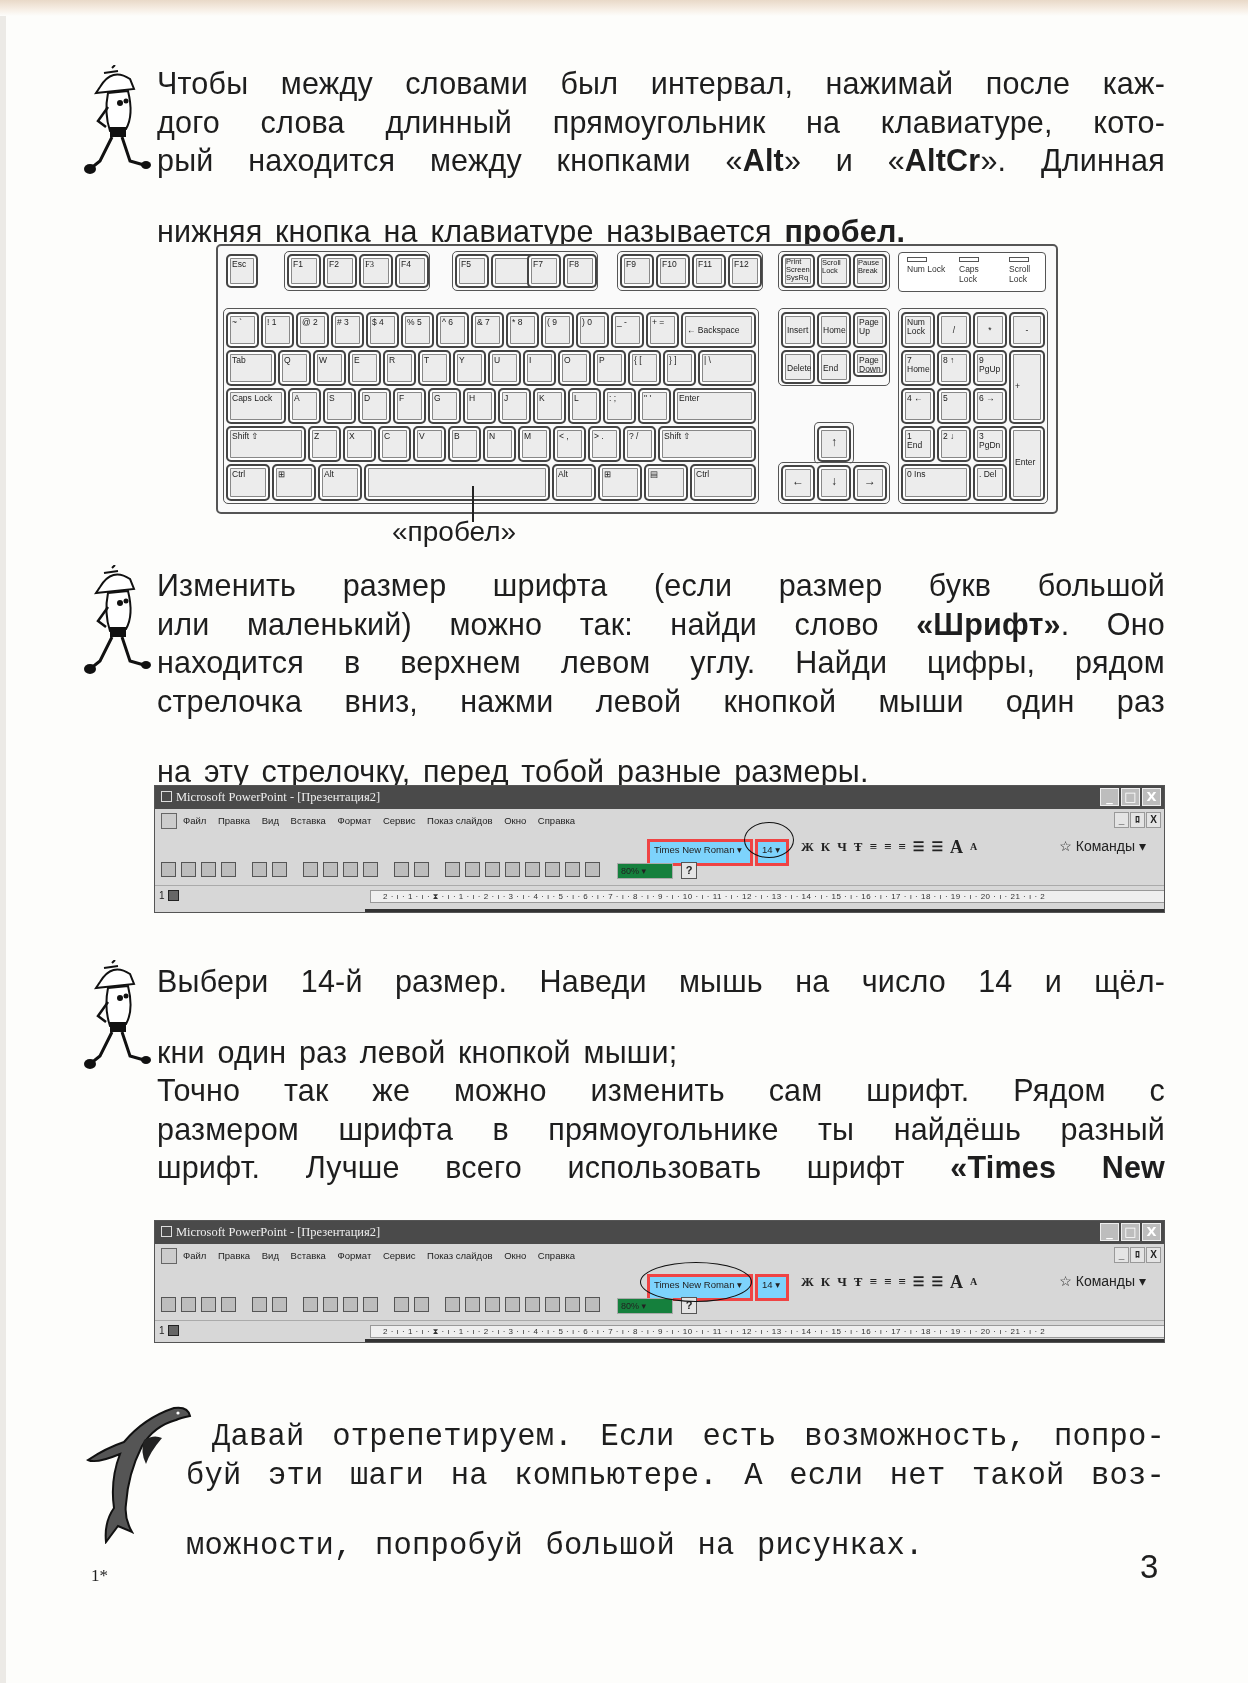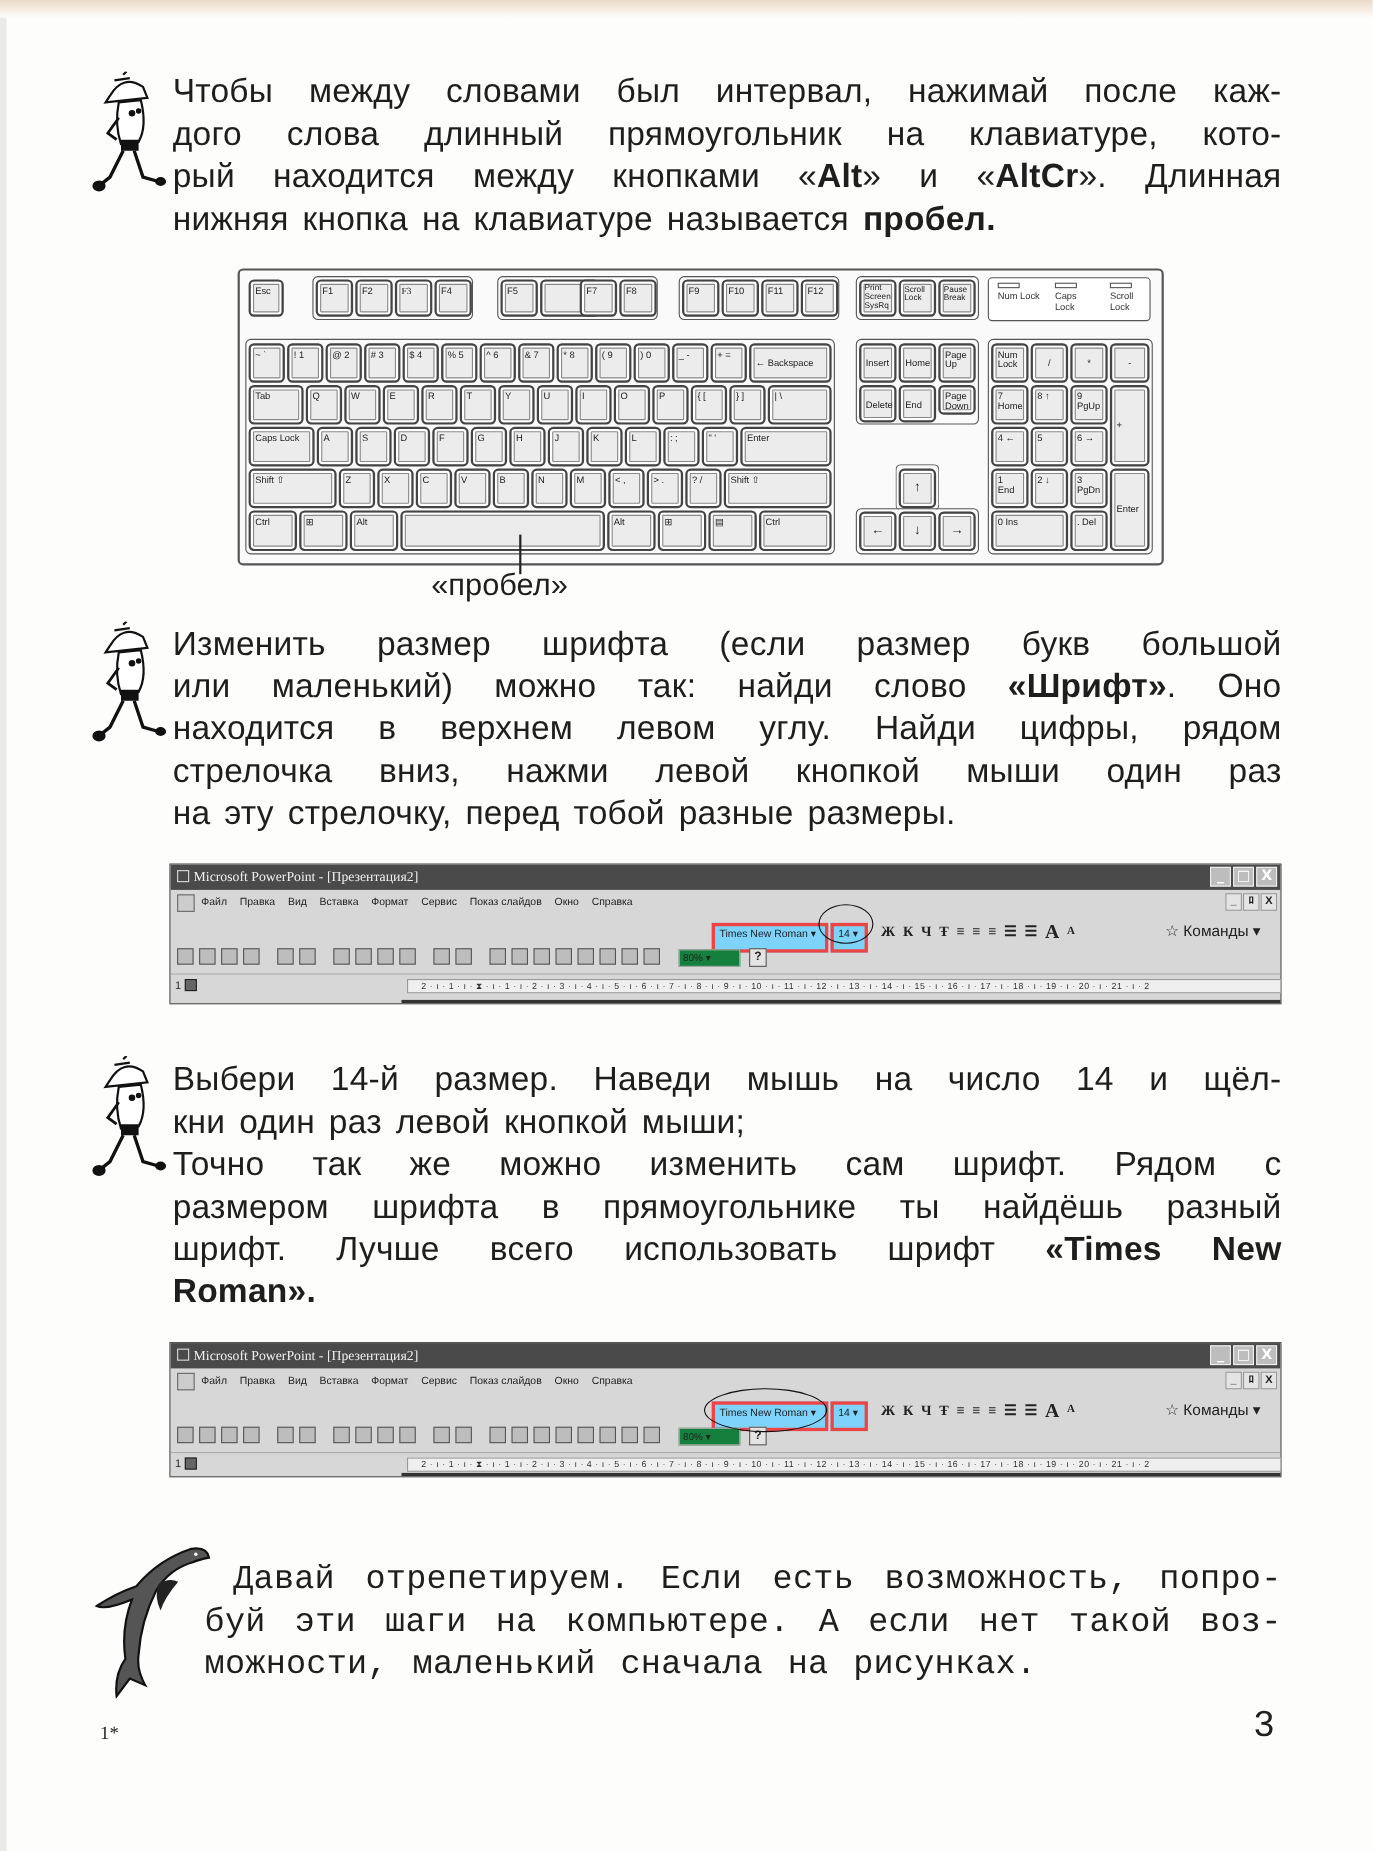--- a/index.html
+++ b/index.html
@@ -6,21 +6,21 @@
   html, body { width: 1248px; height: 1683px; background: #fdfdfb; overflow: hidden; }
   body { position: relative; font-family: "Liberation Sans", "DejaVu Sans", sans-serif; color: #1e1e1e; }
 
   .topbar { position: absolute; left: 0; top: 0; width: 1248px; height: 16px;
     background: linear-gradient(#e9d9c8, #f7efe6 60%, #fdfdfb); }
   .leftedge { position: absolute; left: 0; top: 16px; width: 6px; height: 1667px; background: #eceae6; }
 
   .para { position: absolute; left: 157px; width: 1008px; font-size: 30.5px; line-height: 38.6px;
     text-align: justify; letter-spacing: 0.2px; word-spacing: 4px; }
   .para .line { display: block; text-align: justify; text-align-last: justify; height: 38.6px; white-space: nowrap; overflow: visible; }
-  .para .line.last { text-align-last: left; }
+  .para .line.last { text-align-last: left; margin-top: 32px; }
   .para b { font-weight: bold; }
 
   .mascot { position: absolute; width: 72px; height: 112px; }
   .dolphin { position: absolute; width: 110px; height: 140px; }
 
   
   .kbd { position: absolute; left: 216px; top: 244px; width: 842px; height: 270px;
     border: 2px solid #555; border-radius: 5px; background: #fafafa; }
   .key { position: absolute; border: 2px solid #444; border-radius: 5px; background: #ececec;
     box-shadow: inset 0 0 0 2px #fff, inset 0 0 0 3px #888; font-size: 8.5px; line-height: 9px;
@@ -435,17 +435,17 @@
 
 <svg class="dolphin" style="left:84px; top:1404px;" viewBox="0 0 110 140">
   <path d="M90 4 Q104 2 106 12 Q96 14 92 16 Q70 22 58 42 Q44 70 42 100 Q40 114 48 128 L34 122 L22 138 Q20 118 30 104 Q26 76 36 50 Q12 60 4 56 Q22 44 40 38 Q60 14 90 4 Z" fill="#555" stroke="#111" stroke-width="2"></path>
   <path d="M60 36 Q70 30 78 34 Q66 48 62 60 Q56 48 60 36 Z" fill="#222"></path>
   <circle cx="94" cy="9" r="1.6" fill="#fff"></circle>
 </svg>
 
 <div class="para" style="top:1418px;font-family:Liberation Mono, monospace;">
   <span class="line" style="padding-left:55px;">Давай отрепетируем. Если есть возможность, попро-</span>
   <span class="line" style="padding-left:29px;">буй эти шаги на компьютере. А если нет такой воз-</span>
-  <span class="line last" style="padding-left:29px;">можности, маленький сначала на рисунках.</span>
+  <span class="line last" style="padding-left:29px;">можности, попробуй большой на рисунках.</span>
 </div>
 
 <div class="footer-mark">1*</div>
 <div class="page-num">3</div>
 
 </body></html>

